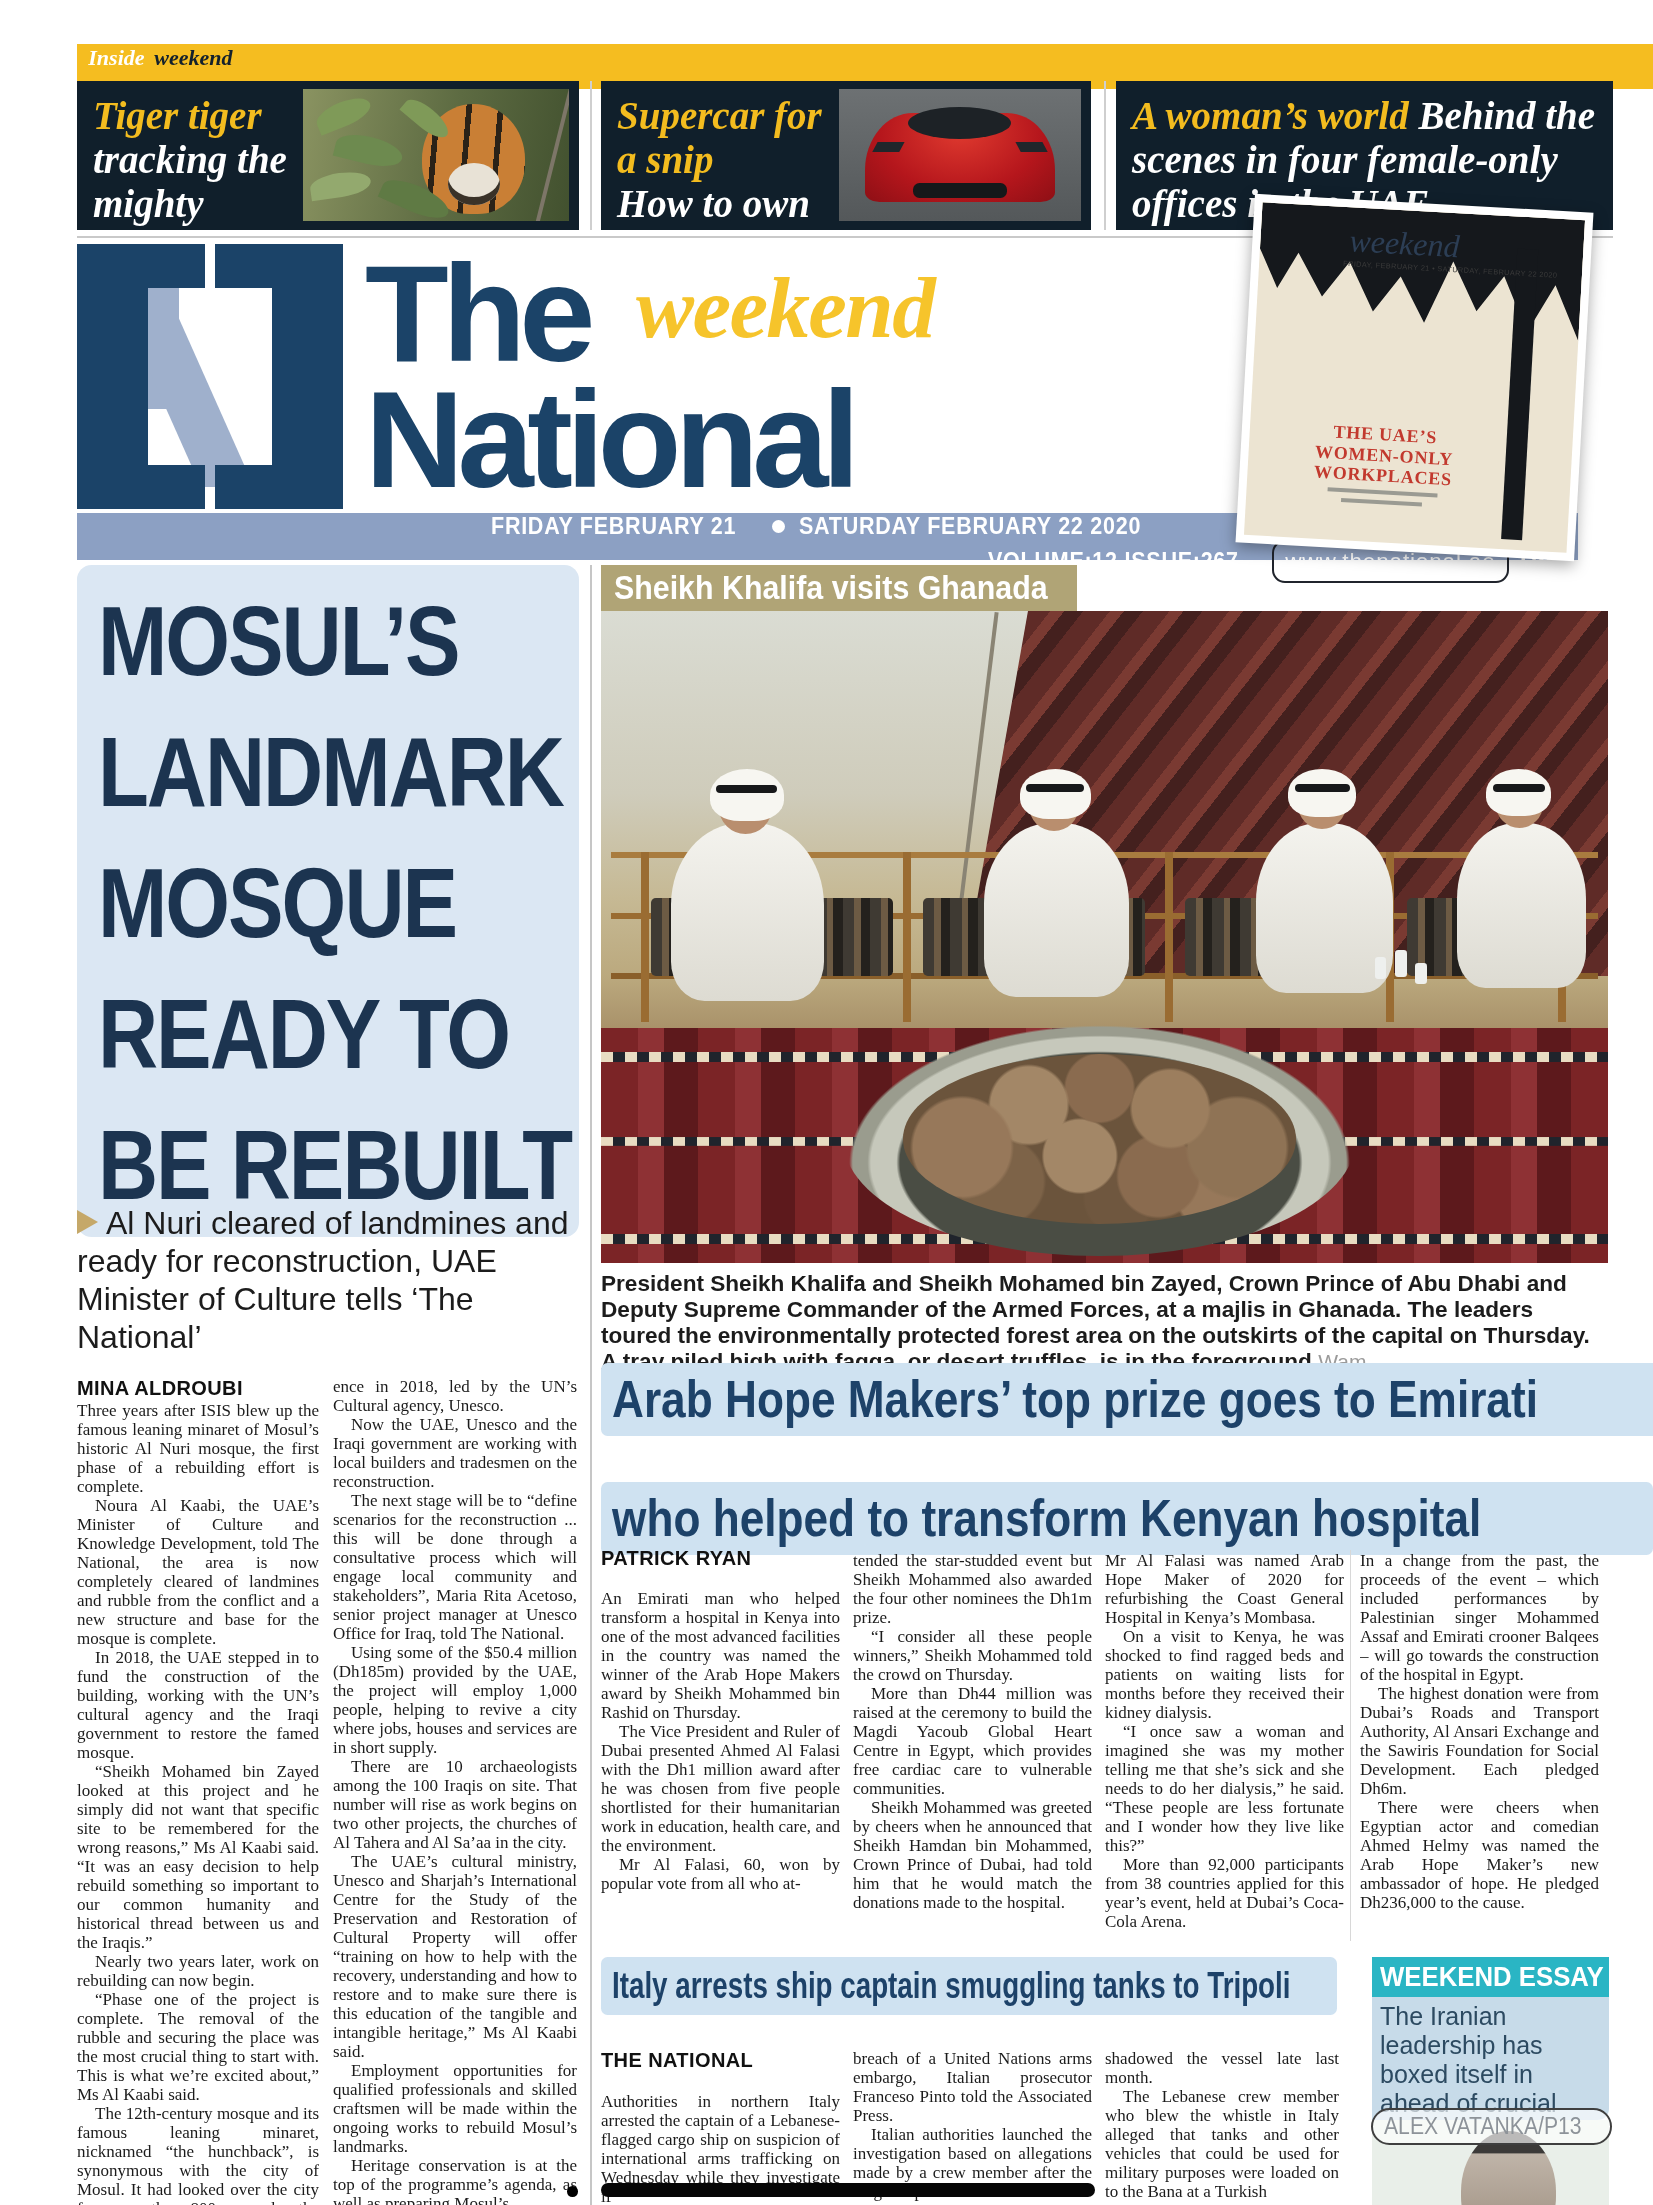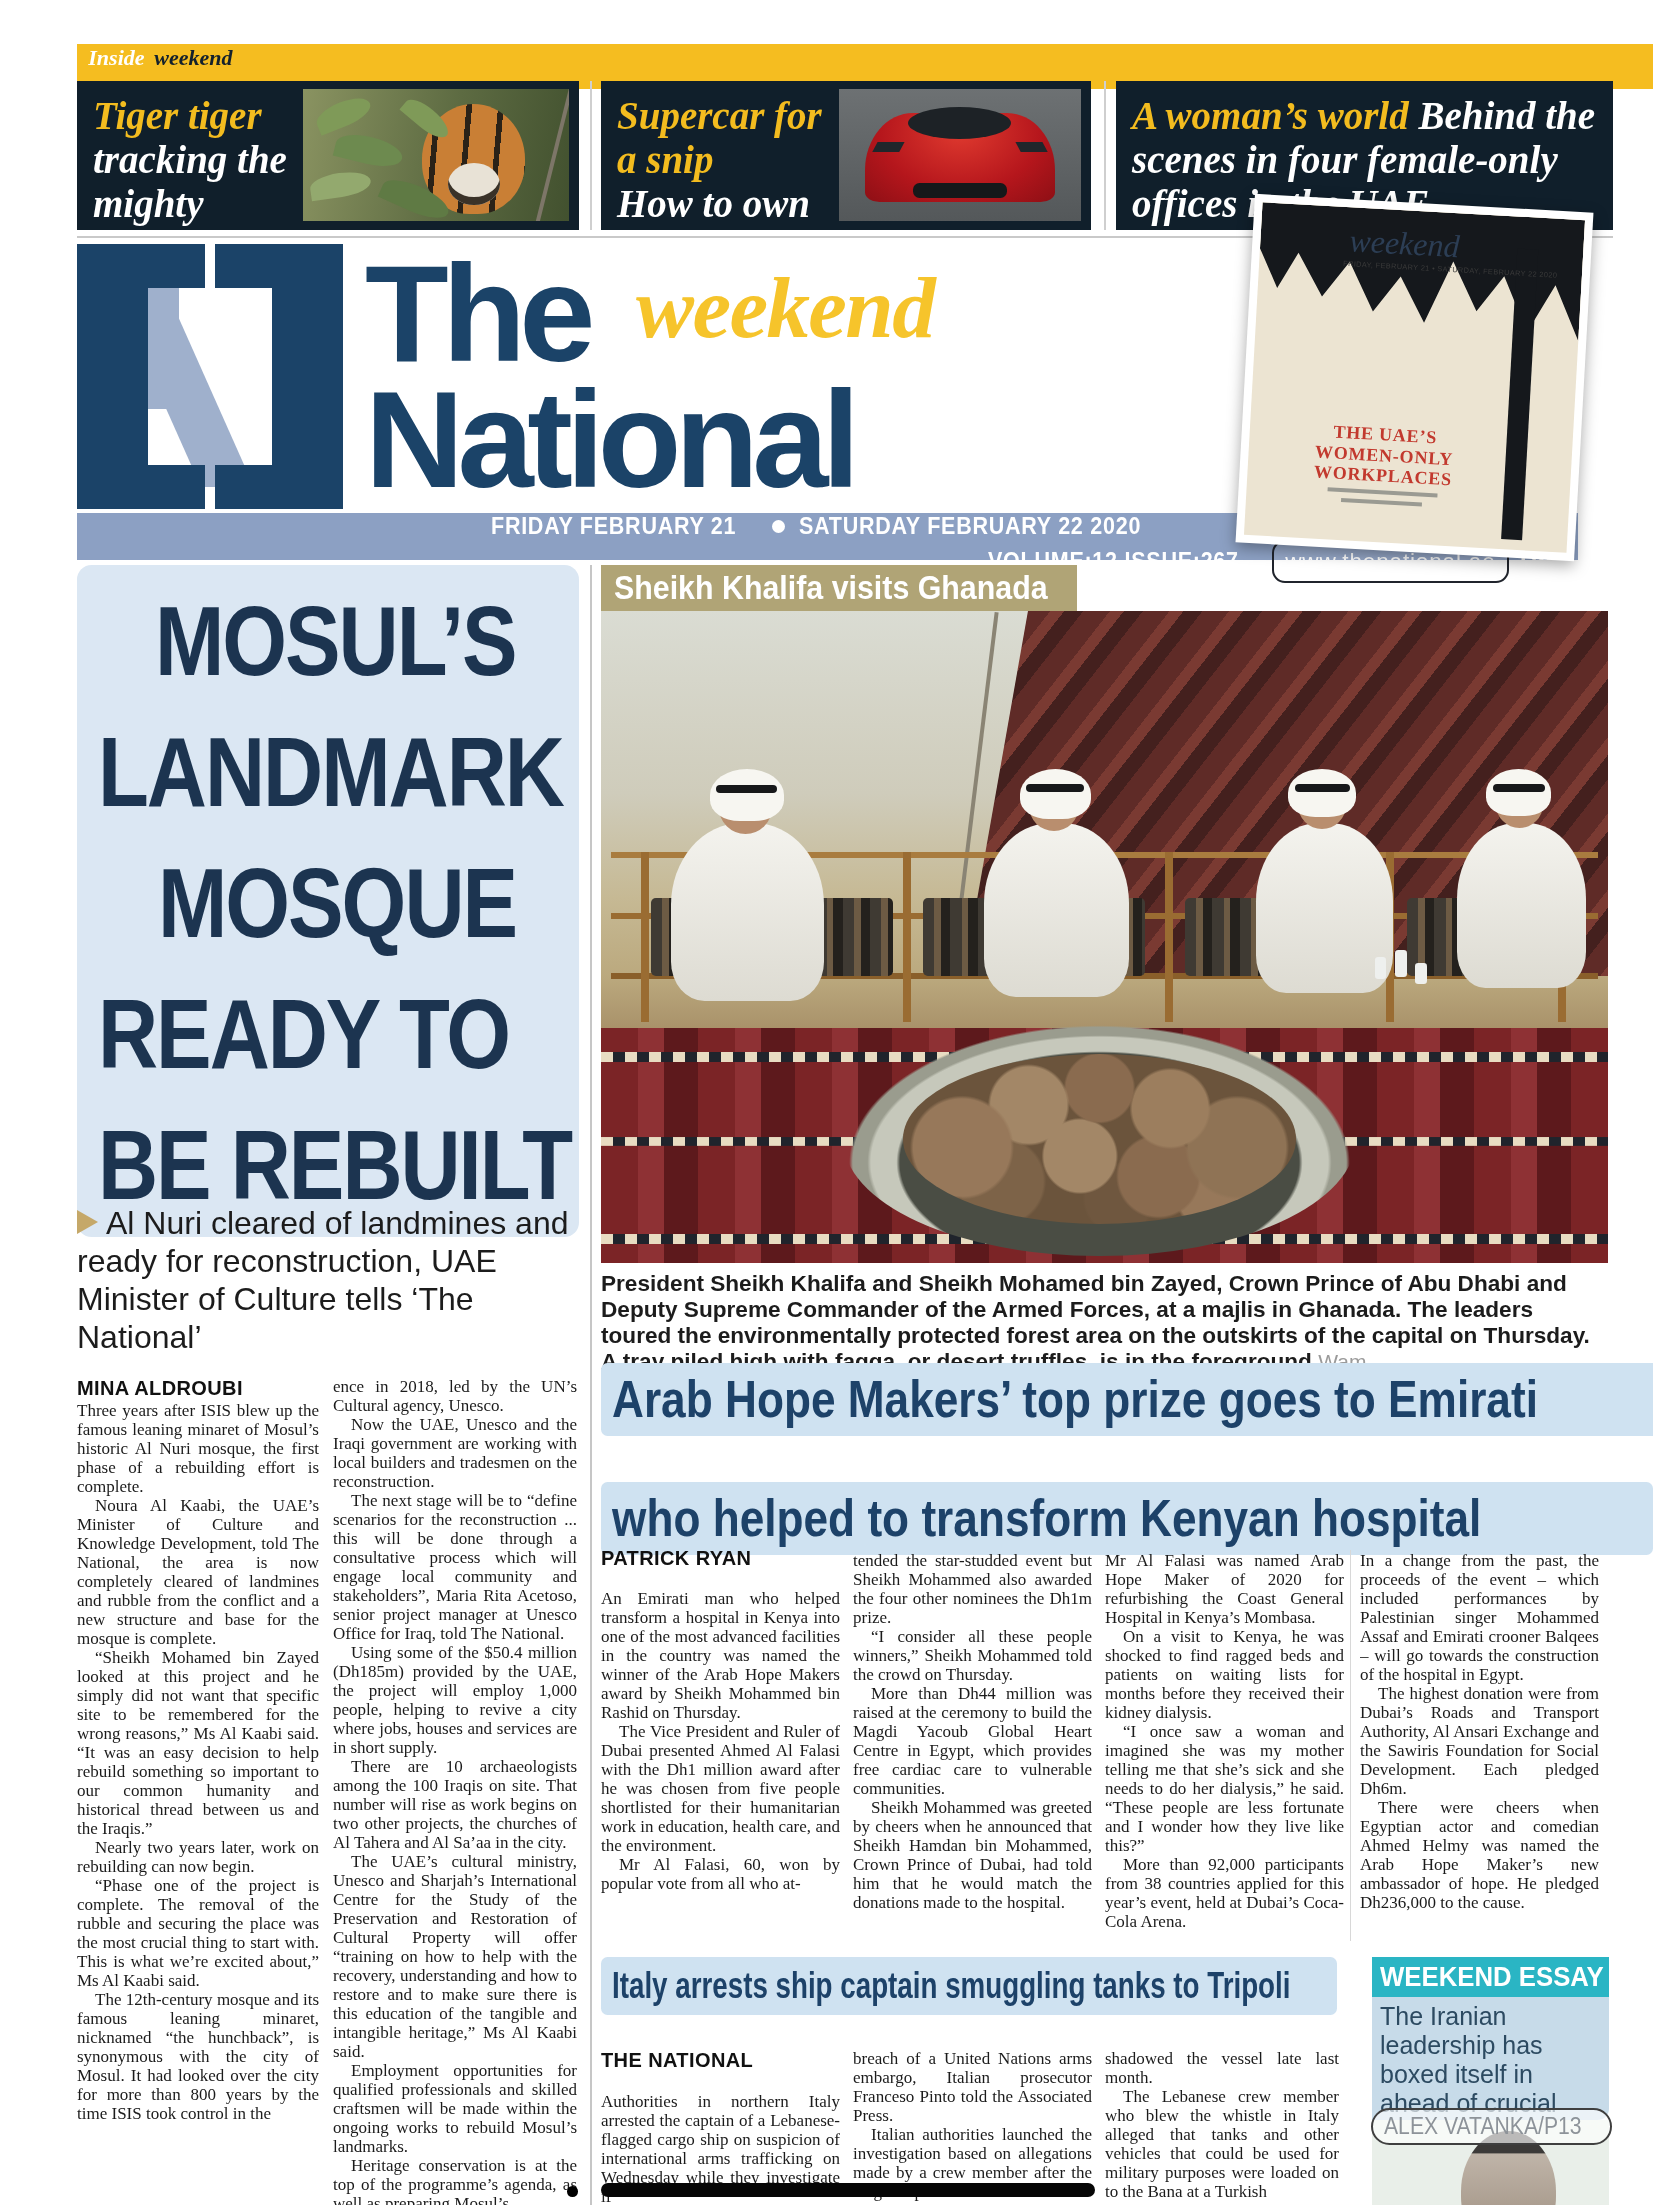--- a/index.html
+++ b/index.html
@@ -77,21 +77,21 @@
             display:flex;align-items:center;box-sizing:border-box;padding:0 11.3px 0 18px;flex-direction:column;}
   .dl-left{display:flex;align-items:center;gap:14.5px;font-weight:bold;font-size:23.4px;letter-spacing:0.8px;}
   .dl-dot{width:13px;height:13px;border-radius:50%;background:#fff;display:inline-block;}
   .dl-right{margin-left:auto;display:flex;align-items:center;gap:11.3px;font-weight:bold;font-size:23.4px;letter-spacing:0.8px;}
   .dl-site{border:2.4px solid #20242c;border-radius:13px;padding:6.5px 11.3px;font-weight:normal;
            font-size:22.6px;letter-spacing:0.8px;background:rgba(255,255,255,.08);}
 
   
   .lead-panel{left:77px;top:565px;width:502px;height:672px;background:#dbe7f3;border-radius:14.5px;
               padding:16px 0 0 21px;box-sizing:border-box;}
-  .lead-hl-line{height:131px;font-size:98px;font-weight:bold;color:#1c3450;letter-spacing:-2.4px;line-height:121px;text-align:right;}
+  .lead-hl-line{height:131px;font-size:98px;font-weight:bold;color:#1c3450;letter-spacing:-2.4px;line-height:121px;}
   .standfirst{left:77px;top:1204px;width:504px;font-size:32px;line-height:38px;color:#1c1c1c;}
   .sf-tri{display:inline-block;width:0;height:0;border-top:12px solid transparent;border-bottom:12px solid transparent;
           border-left:21px solid #c5a869;margin-right:8px;}
   .byline{font-weight:bold;font-size:20px;color:#111;letter-spacing:0.4px;}
   .bodycol{font-family:"Liberation Serif",serif;font-size:17px;line-height:19px;color:#1b1b1b;overflow:hidden;}
   .bodycol .para{margin:0;text-align:justify;}
   .bodycol .para + .para{text-indent:18px;}
   .cont-dot{left:567px;top:2186px;width:10.5px;height:10.5px;border-radius:50%;background:#000;}
   .vrule{left:590px;top:565px;width:1.6px;height:1640px;background:#c6c6c6;}
   .hcolrule{left:1350px;top:1550px;width:0.8px;height:391px;background:#d8d8d8;}
@@ -237,20 +237,21 @@
     <div class="lead-hl-line"><span class="cx85">READY TO</span></div>
     <div class="lead-hl-line"><span class="cx85">BE REBUILT</span></div>
   </div>
   <div class="abs standfirst">
     <span class="sf-tri"></span><span>Al Nuri cleared of landmines and ready for reconstruction, UAE Minister of Culture tells ‘The National’</span>
   </div>
   <div class="abs byline" style="left:77px;top:1377px;">MINA ALDROUBI</div>
   <div class="abs bodycol" style="left:77px;top:1401px;width:242px;height:804px;">
       <p class="para">Three years after ISIS blew up the famous leaning minaret of Mosul’s historic Al Nuri mosque, the first phase of a rebuilding effort is complete.</p>
       <p class="para">Noura Al Kaabi, the UAE’s Minister of Culture and Knowledge Development, told The National, the area is now completely cleared of landmines and rubble from the conflict and a new structure and base for the mosque is complete.</p>
+      <p class="para">In 2018, the UAE stepped in to fund the construction of the building, working with the UN’s cultural agency and the Iraqi government to restore the famed mosque.</p>
       <p class="para">“Sheikh Mohamed bin Zayed looked at this project and he simply did not want that specific site to be remembered for the wrong reasons,” Ms Al Kaabi said. “It was an easy decision to help rebuild something so important to our common humanity and historical thread between us and the Iraqis.”</p>
       <p class="para">Nearly two years later, work on rebuilding can now begin.</p>
       <p class="para">“Phase one of the project is complete. The removal of the rubble and securing the place was the most crucial thing to start with. This is what we’re excited about,” Ms Al Kaabi said.</p>
       <p class="para">The 12th-century mosque and its famous leaning minaret, nicknamed “the hunchback”, is synonymous with the city of Mosul. It had looked over the city for more than 800 years by the time ISIS took control in the</p>
     </div>
   <div class="abs bodycol" style="left:333px;top:1377px;width:244px;height:828px;">
       <p class="para">ence in 2018, led by the UN’s Cultural agency, Unesco.</p>
       <p class="para">Now the UAE, Unesco and the Iraqi government are working with local builders and tradesmen on the reconstruction.</p>
       <p class="para">The next stage will be to “define scenarios for the reconstruction ... this will be done through a consultative process which will engage local community and stakeholders”, Maria Rita Acetoso, senior project manager at Unesco Office for Iraq, told The National.</p>
       <p class="para">Using some of the $50.4 million (Dh185m) provided by the UAE, the project will employ 1,000 people, helping to revive a city where jobs, houses and services are in short supply.</p>

